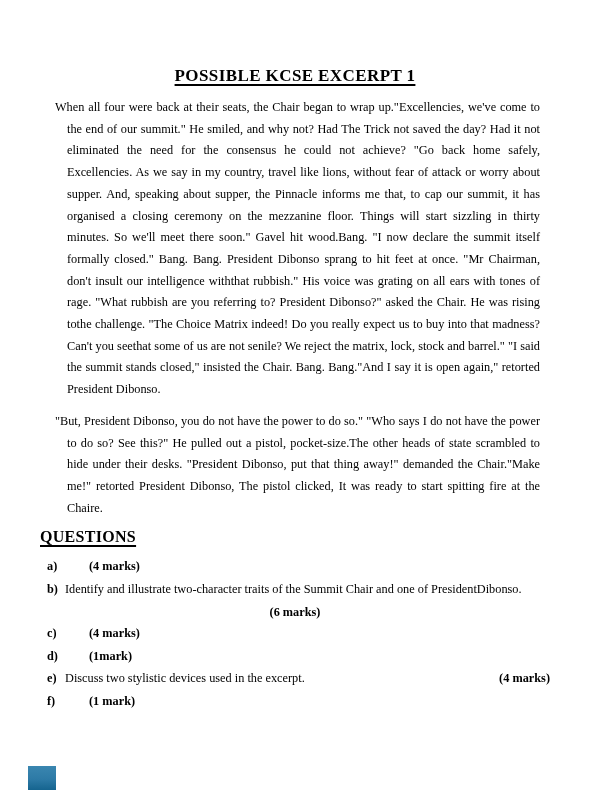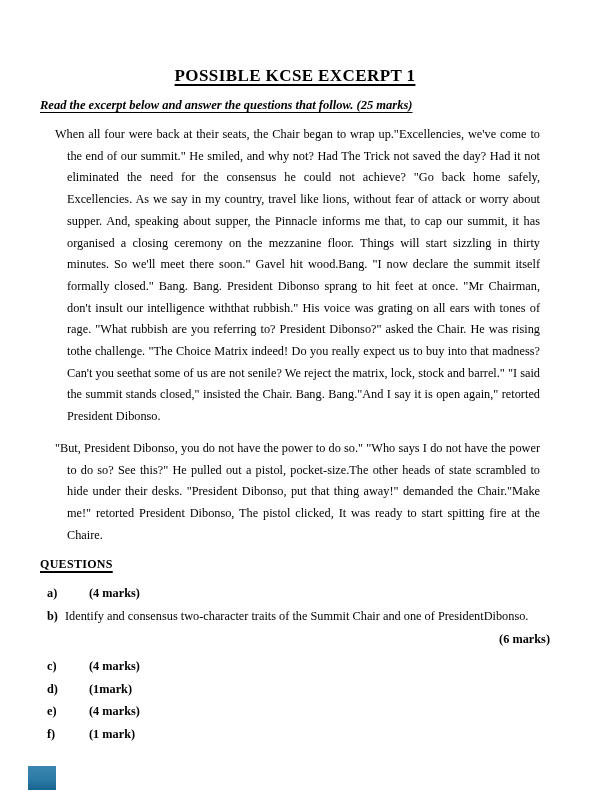--- a/index.html
+++ b/index.html
@@ -37,21 +37,21 @@
   }
   .excerpt { margin-top: 11px; font-size: 12.3px; }
   .excerpt p {
     margin: 10px;
     text-align: justify;
     line-height: 21.7px;
     padding-left: 17px;
     text-indent: -12px;
   }
   .questions-heading {
-    font-size: 12px;
+    font-size: 16px;
     font-weight: bold;
     letter-spacing: 0.3px;
     text-decoration: underline;
     text-decoration-thickness: 1.5px;
     text-underline-offset: 3px;
     line-height: 16px;
   }
   .questions-list { margin-top: 11px; font-size: 12.3px; }
   .q-row {
     display: flex;
@@ -63,75 +63,75 @@
   .q-letter { font-weight: bold; flex: none; width: 18px; }
   .q-text { flex: 1; }
   .q-bold { font-weight: bold; }
   .q-marks {
     font-weight: bold;
     white-space: nowrap;
     flex: none;
     margin-left: 24px;
   }
   .q-marks-line {
-    text-align: right;
+    text-align: center;
     font-weight: bold;
     line-height: 21.6px;
-    margin-bottom: 6px;
+    margin-bottom: 0;
   }
   .corner-mark {
     position: absolute;
     left: 28px;
     top: 766px;
     width: 28px;
     height: 24px;
     background: linear-gradient(180deg, #3a86b0 0%, #2d7aa6 55%, #15648f 100%);
   }
 </style>
 </head>
 <body>
 
 <div class="page">
 
   <div class="doc-title">POSSIBLE KCSE EXCERPT 1</div>
 
-  <div class="instruction">Read the excerpt below and answer the questions that follow. (25 marks)</div>
 
   <div class="excerpt">
     <p>When all four were back at their seats, the Chair began to wrap up."Excellencies, we've come to the end of our summit." He smiled, and why not? Had The Trick not saved the day? Had it not eliminated the need for the consensus he could not achieve? "Go back home safely, Excellencies. As we say in my country, travel like lions, without fear of attack or worry about supper. And, speaking about supper, the Pinnacle informs me that, to cap our summit, it has organised a closing ceremony on the mezzanine floor. Things will start sizzling in thirty minutes. So we'll meet there soon." Gavel hit wood.Bang. "I now declare the summit itself formally closed." Bang. Bang. President Dibonso sprang to hit feet at once. "Mr Chairman, don't insult our intelligence withthat rubbish." His voice was grating on all ears with tones of rage. "What rubbish are you referring to? President Dibonso?" asked the Chair. He was rising tothe challenge. "The Choice Matrix indeed! Do you really expect us to buy into that madness? Can't you seethat some of us are not senile? We reject the matrix, lock, stock and barrel." "I said the summit stands closed," insisted the Chair. Bang. Bang."And I say it is open again," retorted President Dibonso.</p>
     <p>"But, President Dibonso, you do not have the power to do so." "Who says I do not have the power to do so? See this?" He pulled out a pistol, pocket-size.The other heads of state scrambled to hide under their desks. "President Dibonso, put that thing away!" demanded the Chair."Make me!" retorted President Dibonso, The pistol clicked, It was ready to start spitting fire at the Chaire.</p>
   </div>
 
   <div class="questions-heading">QUESTIONS</div>
 
   <div class="questions-list">
 
     <div class="q-row">
       <span class="q-letter">a)</span>
       <span class="q-marks">(4 marks)</span>
     </div>
 
     <div class="q-row">
       <span class="q-letter">b)</span>
-      <span class="q-text">Identify and consensus two-character traits of the Summit Chair and one of PresidentDibonso.</span>
+      <span class="q-text">Identify and illustrate two-character traits of the Summit Chair and one of PresidentDibonso.</span>
     </div>
     <div class="q-marks-line">(6 marks)</div>
 
     <div class="q-row">
       <span class="q-letter">c)</span>
       <span class="q-marks">(4 marks)</span>
     </div>
 
     <div class="q-row">
       <span class="q-letter">d)</span>
       <span class="q-marks">(1mark)</span>
     </div>
 
     <div class="q-row">
       <span class="q-letter">e)</span>
+      <span class="q-text">Discuss two stylistic devices used in the excerpt.</span>
       <span class="q-marks">(4 marks)</span>
     </div>
 
     <div class="q-row">
       <span class="q-letter">f)</span>
       <span class="q-marks">(1 mark)</span>
     </div>
 
   </div>
 

